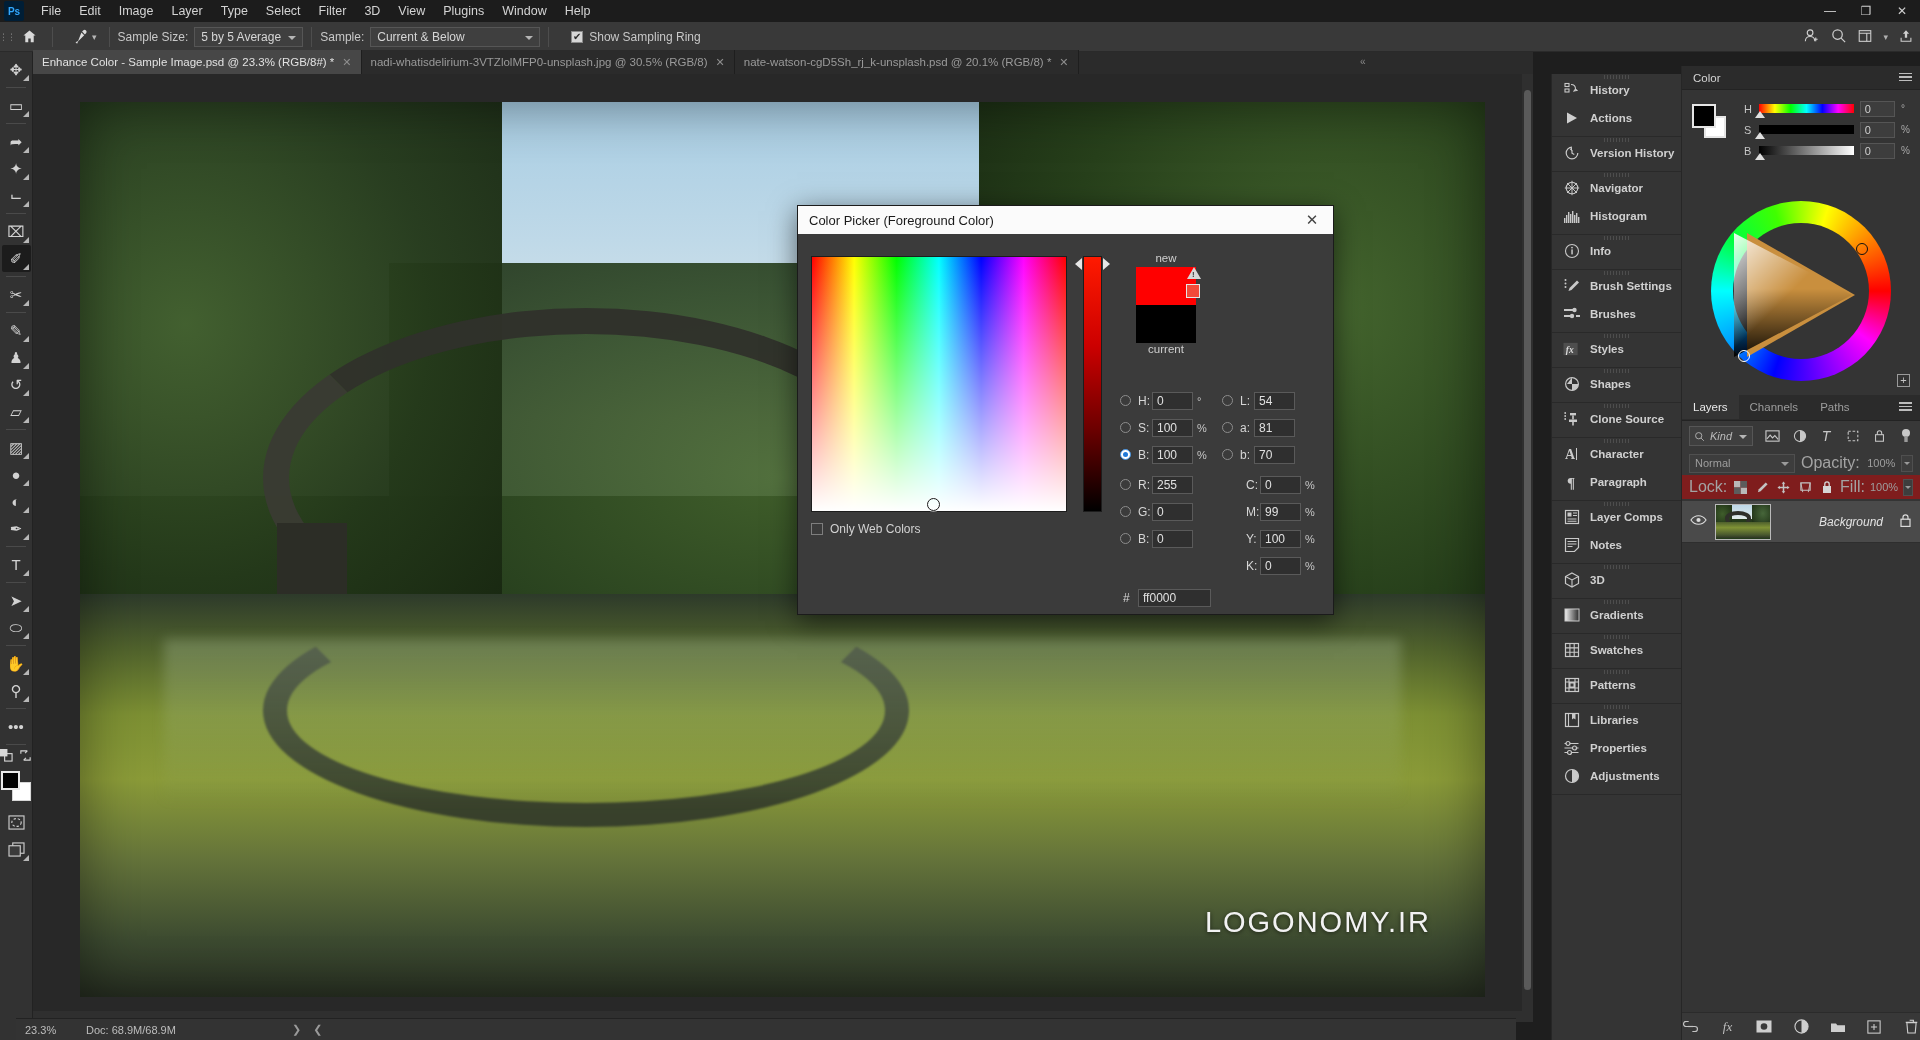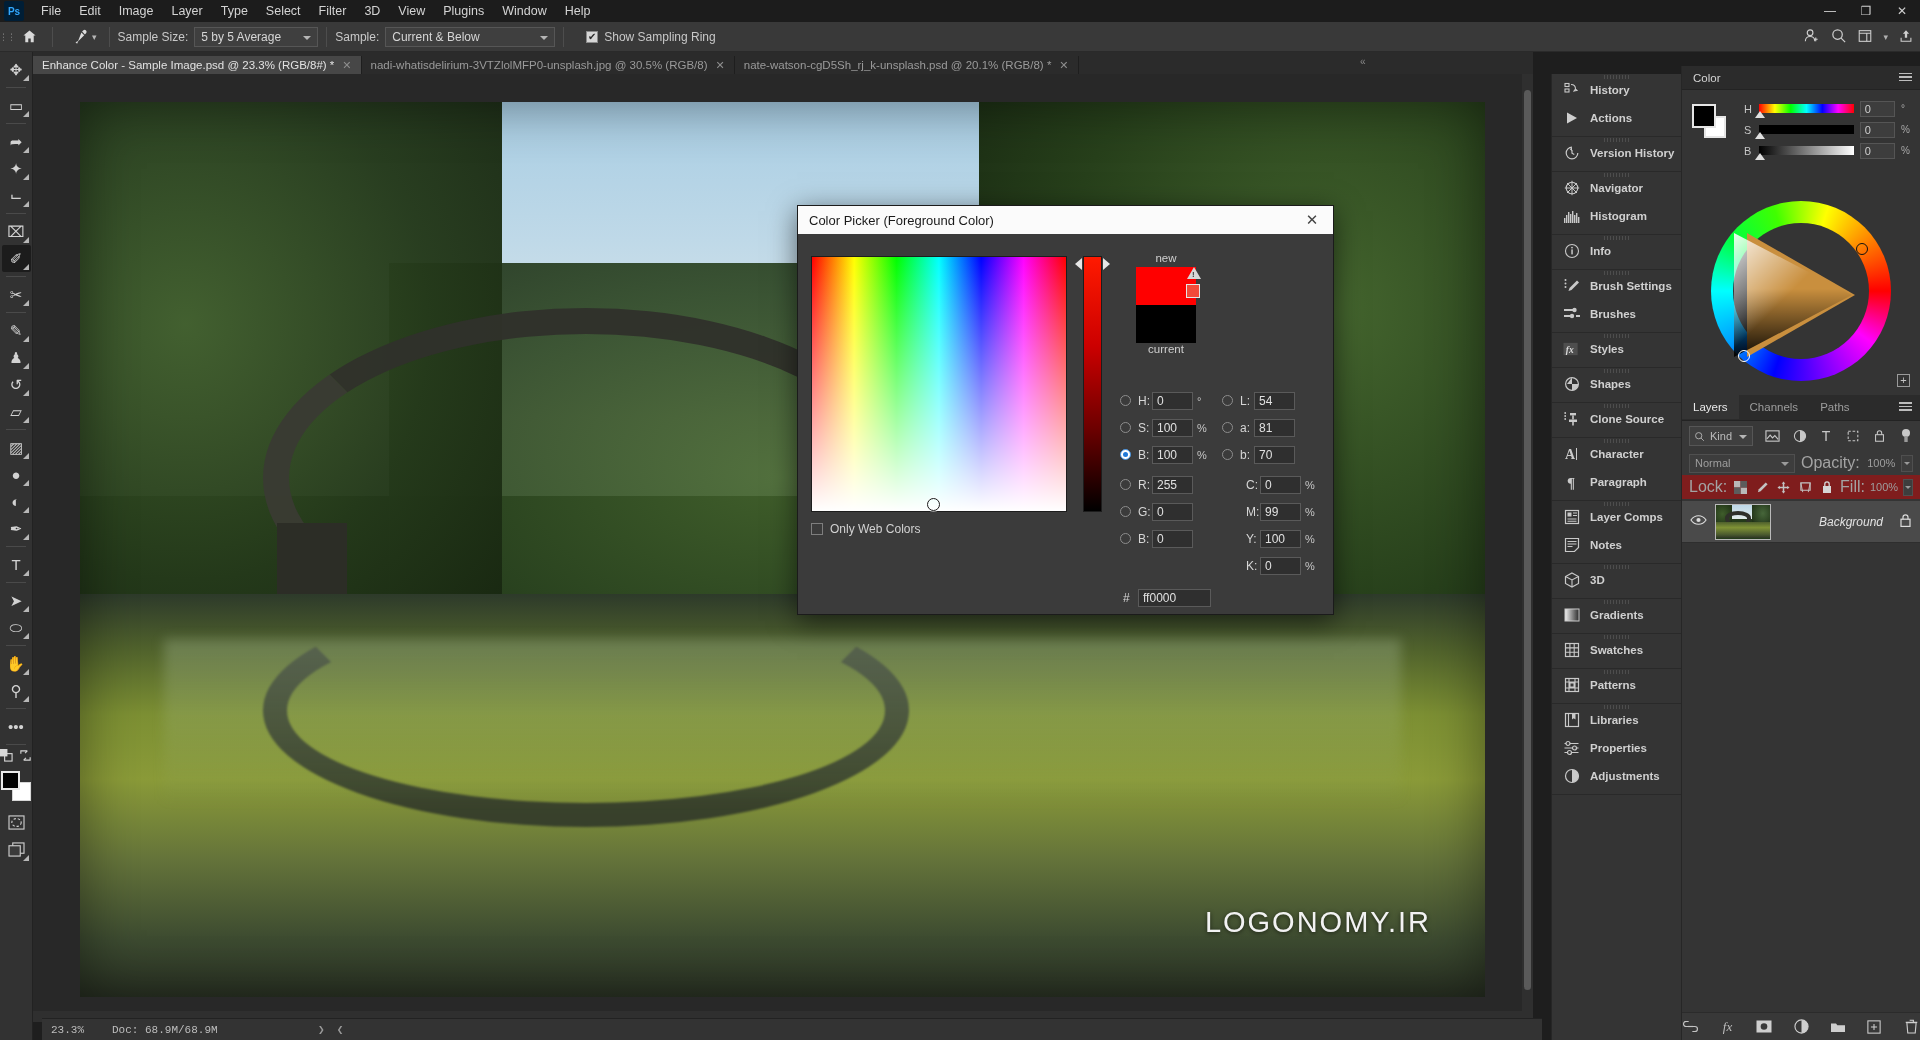--- a/index.html
+++ b/index.html
@@ -67,21 +67,21 @@
     font-size:10px; color:#2b2b2b; line-height:1;
   }
   .opt-right { position:absolute; right:6px; top:0; height:30px; display:flex; align-items:center; gap:10px; }
 
   
   .tabbar {
     position:absolute; left:33px; top:52px; width:1500px; height:22px;
     background:#2b2b2b; display:flex; align-items:flex-end;
   }
   .doctab {
-    height:18px; display:flex; align-items:center; gap:8px;
+    height:24px; display:flex; align-items:center; gap:8px;
     padding:0 9px; font-size:11.5px; color:#9a9a9a;
     background:#2b2b2b; border-right:1px solid #1e1e1e; white-space:nowrap;justify-content:center;
   }
   .doctab.active { background:#474747; color:#e2e2e2; }
   .doctab .x { font-size:11px; color:#8e8e8e; }
   .tab-collapse { position:absolute; right:6px; top:3px; color:#8a8a8a; font-size:10px;}
 
   
   .toolbar {
     position:absolute; left:0; top:52px; width:33px; height:988px;
@@ -158,23 +158,23 @@
     text-shadow:0 1px 4px rgba(0,0,0,.6);
   }
   .canvas-scroll-v { position:absolute; right:0; top:0; width:11px; height:100%;
      background:#2f2f2f; }
   .canvas-scroll-v .thumb { position:absolute; left:2px; top:16px; width:7px; height:900px;
      background:#5a5a5a; border-radius:4px; }
   .canvas-scroll-h { position:absolute; left:0; bottom:0; height:11px; width:100%; background:#2f2f2f;}
 
   
   .statusbar {
-    position:absolute; left:42px; bottom:0; width:1500px; height:22px;
+    position:absolute; left:16px; bottom:0; width:1500px; height:22px;
     background:#333; border-top:1px solid #222;
-    display:flex; align-items:center; font-size:11px; color:#bdbdbd;font-family:Liberation Mono, monospace;
+    display:flex; align-items:center; font-size:11px; color:#bdbdbd;
   }
   .statusbar .zoom { width:70px; padding-left:9px; }
   .statusbar .doc { width:200px; }
   .statusbar .arrow { color:#9a9a9a; margin:0 6px; }
 
   
   .panelrail {
     position:absolute; left:1551px; top:74px; width:130px; height:966px;
     background:#343434; border-left:1px solid #262626;
     overflow:hidden;
@@ -262,21 +262,21 @@
     border:1.5px solid #111; z-index:6;
   }
   .wheel-knob.b { border-color:#fff; }
   .wheel-plus { position:absolute; right:10px; bottom:8px; width:13px; height:13px;
     border:1px solid #9a9a9a; display:flex; align-items:center; justify-content:center;
     font-size:11px; color:#c4c4c4; line-height:1; }
 
   
   .layers-tabs { height:26px; background:#2b2b2b; display:flex; position:relative;
     border-bottom:1px solid #232323;}
-  .l-filter { height:30px; display:flex; align-items:center; gap:12px; padding:0 7px; background:#383838; }
+  .l-filter { height:30px; display:flex; align-items:center; gap:12px; padding:0 7px; background:#383838;font-style:italic; }
   .kind-box {
     width:96px; height:20px; background:#3f3f3f; border:1px solid #565656;
     display:flex; align-items:center; gap:5px; padding:0 4px; position:relative;
     font-size:11px; color:#bbb;
   }
   .kind-box::after { content:""; position:absolute; right:5px; top:8px;
     border-left:4px solid transparent; border-right:4px solid transparent;
     border-top:4px solid #b5b5b5; }
   .fico { width:23px; height:22px; display:flex; align-items:center; justify-content:center; color:#c7c7c7; }
   .l-blend { height:24px; display:flex; align-items:center; padding:0 7px; gap:6px; background:#383838;}
@@ -445,21 +445,21 @@
     </div>
     <div class="opt-sep"></div>
     <div class="opt-tool">
       <svg width="18" height="18" viewBox="0 0 18 18">
         <path d="M12.4 2.3a2 2 0 0 1 2.8 2.8l-1.3 1.3-2.8-2.8zM10.4 4.4l2.8 2.8-6 6-1.1 2.6-1.6-1.6 2.6-1.1z" fill="#dcdcdc"></path>
       </svg>
       <span style="color:#b5b5b5;font-size:9px">▾</span>
     </div>
     <div class="opt-sep"></div>
     <span class="opt-label">Sample Size:</span>
-    <div class="ps-select" style="width:124px">5 by 5 Average</div>
+    <div class="ps-select" style="width:109px">5 by 5 Average</div>
     <div class="opt-sep"></div>
     <span class="opt-label">Sample:</span>
     <div class="ps-select" style="width:170px">Current &amp; Below</div>
     <div class="opt-sep"></div>
     <div class="ps-check">
       <div class="cbox">✔</div>
       <span>Show Sampling Ring</span>
     </div>
     <div class="opt-right">
       <span>

